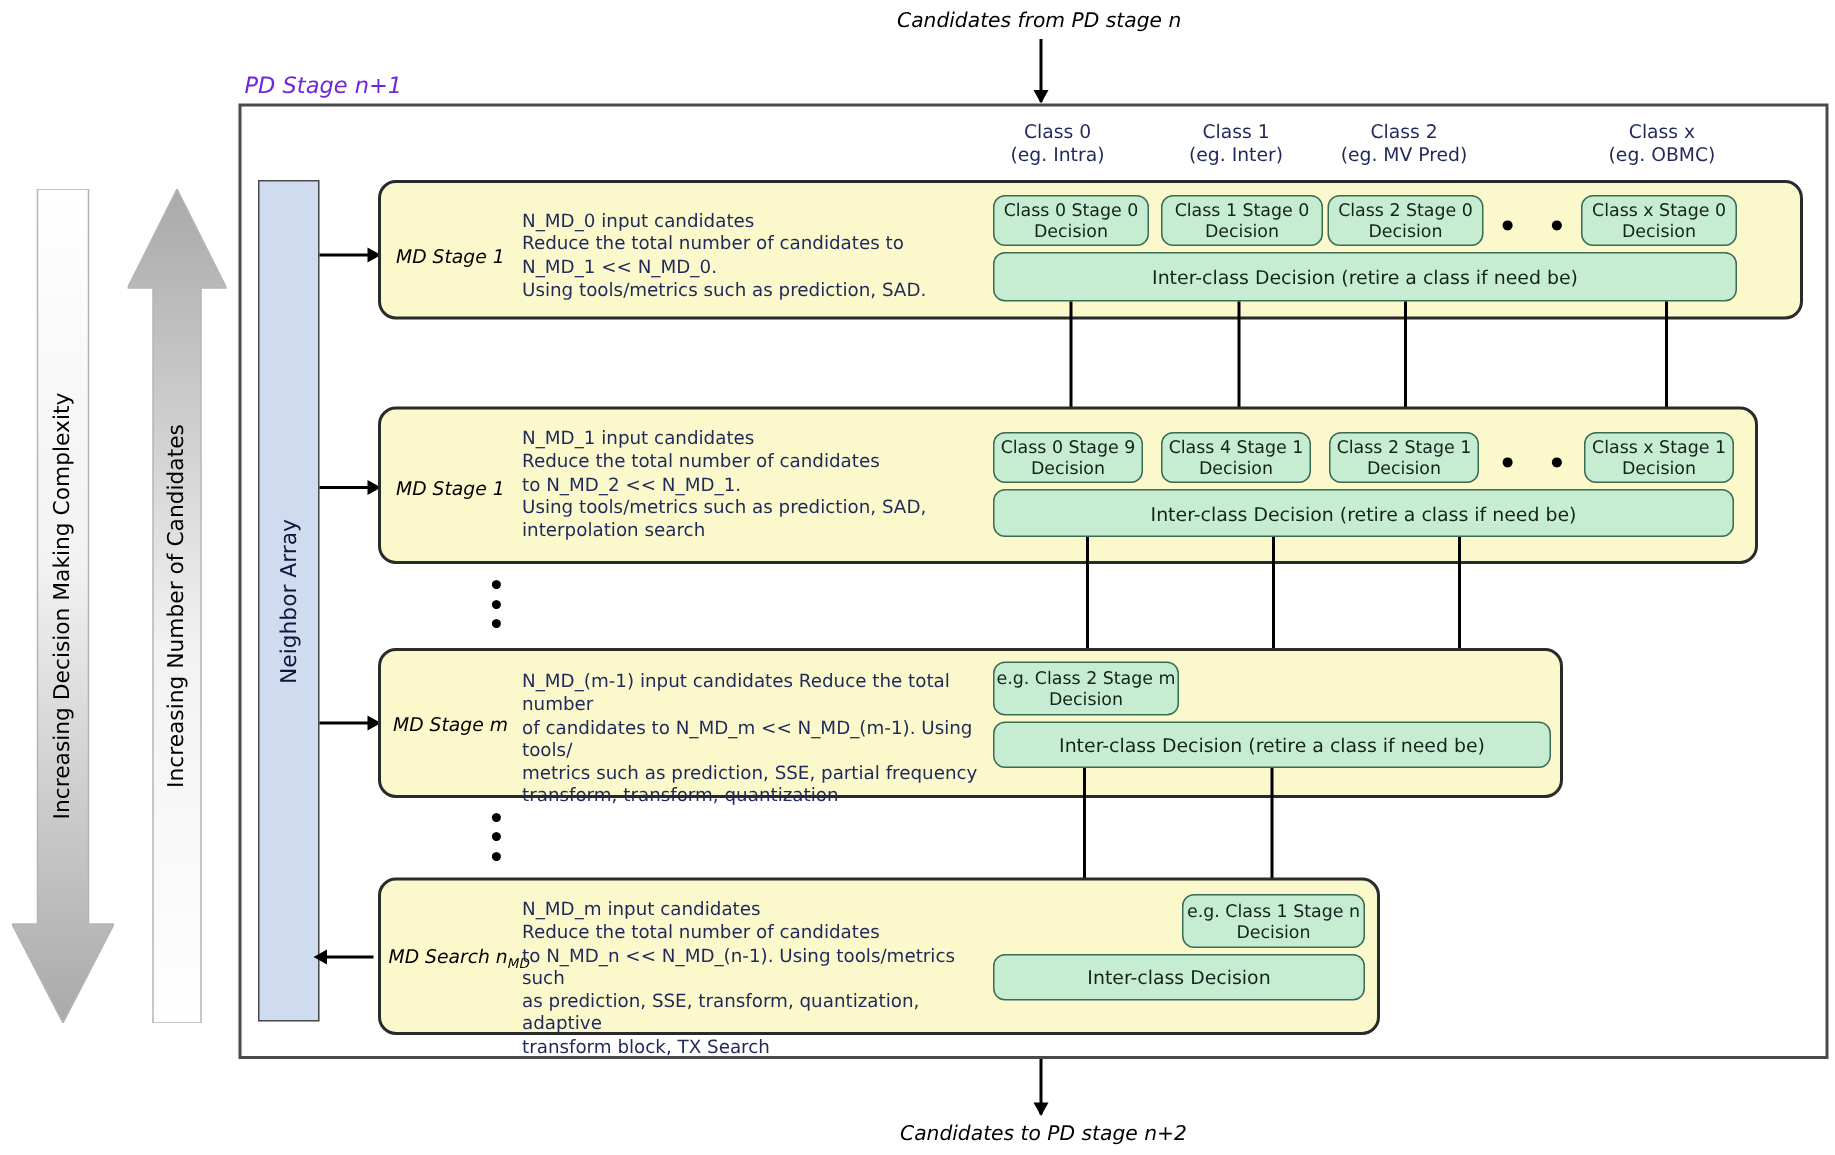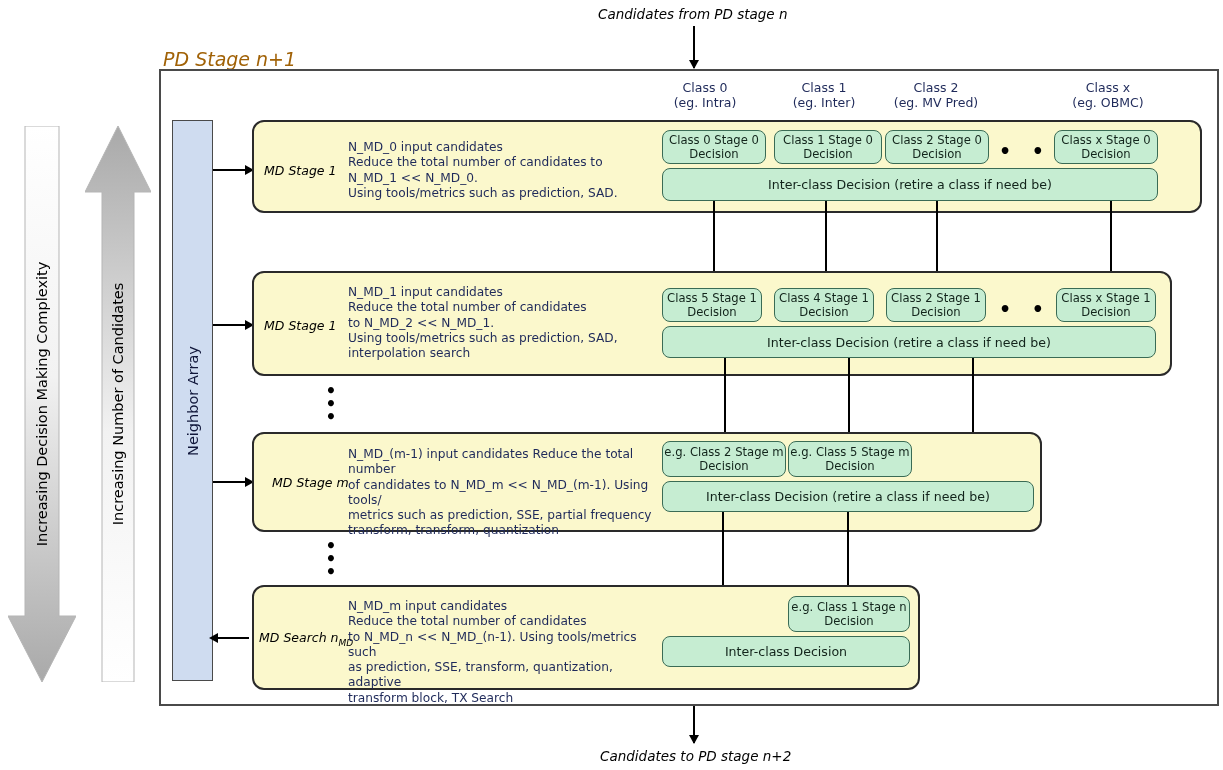--- a/index.html
+++ b/index.html
@@ -17,21 +17,21 @@
     font-style:italic;font-size:13.5px;color:#000;white-space:nowrap;
     font-family:"DejaVu Sans","Liberation Sans",sans-serif;
   }
 
   
   .pd-frame{
     position:absolute;left:159px;top:69px;width:1060px;height:637px;
     border:2px solid #4a4a4a;background:#fff;box-sizing:border-box;
   }
   .pd-label{
-    position:absolute;left:163px;top:48px;font-style:italic;font-size:19px;color:#a16207;
+    position:absolute;left:163px;top:48px;font-style:italic;font-size:15px;color:#6d28d9;
   }
 
   
   .class-head{
     position:absolute;text-align:center;font-size:12.5px;line-height:15px;
     color:#1f2a5a;white-space:nowrap;
   }
 
   
   .neighbor{
@@ -202,21 +202,21 @@
 
   <div class="stage" style="left:252px;top:271px;width:920px;height:105px;">
   </div>
   <div class="stage-name" style="left:264px;top:318px;">MD Stage 1</div>
   <div class="stage-desc" style="left:348px;top:285px;width:300px;">N_MD_1 input candidates
 Reduce the total number of candidates
 to N_MD_2 &lt;&lt; N_MD_1.
 Using tools/metrics such as prediction, SAD,
 interpolation search</div>
 
-  <div class="gbox" style="left:662px;top:288px;width:100px;height:34px;">Class 5 Stage 1 Decision</div>
+  <div class="gbox" style="left:662px;top:288px;width:100px;height:34px;">Class 0 Stage 9 Decision</div>
   <div class="gbox" style="left:774px;top:288px;width:100px;height:34px;">Class 4 Stage 1 Decision</div>
   <div class="gbox" style="left:886px;top:288px;width:100px;height:34px;">Class 2 Stage 1 Decision</div>
   <div class="hdots" style="left:999px;top:298px;">• • •</div>
   <div class="gbox" style="left:1056px;top:288px;width:100px;height:34px;">Class x Stage 1 Decision</div>
   <div class="gwide" style="left:662px;top:326px;width:494px;height:32px;">Inter-class Decision (retire a class if need be)</div>
 
   <div class="vline" style="left:724px;top:358px;height:78px;"></div>
   <div class="arrowhead-down" style="left:719.5px;top:433px;"></div>
   <div class="vline" style="left:848px;top:358px;height:78px;"></div>
   <div class="arrowhead-down" style="left:843.5px;top:433px;"></div>
@@ -224,28 +224,27 @@
   <div class="arrowhead-down" style="left:967.5px;top:433px;"></div>
 
   <div class="vdots" style="left:324px;top:385px;width:14px;">
     <div>•</div>
       <div>•</div>
       <div>•</div>
   </div>
 
   <div class="stage" style="left:252px;top:432px;width:790px;height:100px;">
   </div>
-  <div class="stage-name" style="left:272px;top:475px;">MD Stage m</div>
+  <div class="stage-name" style="left:262px;top:475px;">MD Stage m</div>
   <div class="stage-desc" style="left:348px;top:447px;width:310px;">N_MD_(m-1) input candidates Reduce the total number
 of candidates to N_MD_m &lt;&lt; N_MD_(m-1). Using tools/
 metrics such as prediction, SSE, partial frequency
 transform, transform, quantization</div>
 
   <div class="gbox" style="left:662px;top:441px;width:124px;height:36px;">e.g. Class 2 Stage m Decision</div>
-  <div class="gbox" style="left:788px;top:441px;width:124px;height:36px;">e.g. Class 5 Stage m Decision</div>
   <div class="gwide" style="left:662px;top:481px;width:372px;height:31px;">Inter-class Decision (retire a class if need be)</div>
 
   <div class="vline" style="left:722px;top:512px;height:78px;"></div>
   <div class="arrowhead-down" style="left:717.5px;top:587px;"></div>
   <div class="vline" style="left:847px;top:512px;height:78px;"></div>
   <div class="arrowhead-down" style="left:842.5px;top:587px;"></div>
 
   <div class="vdots" style="left:324px;top:540px;width:14px;">
     <div>•</div>
       <div>•</div>

